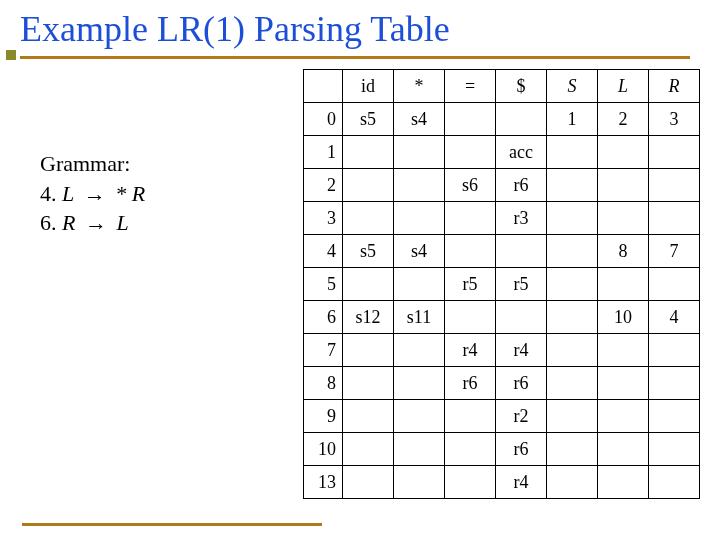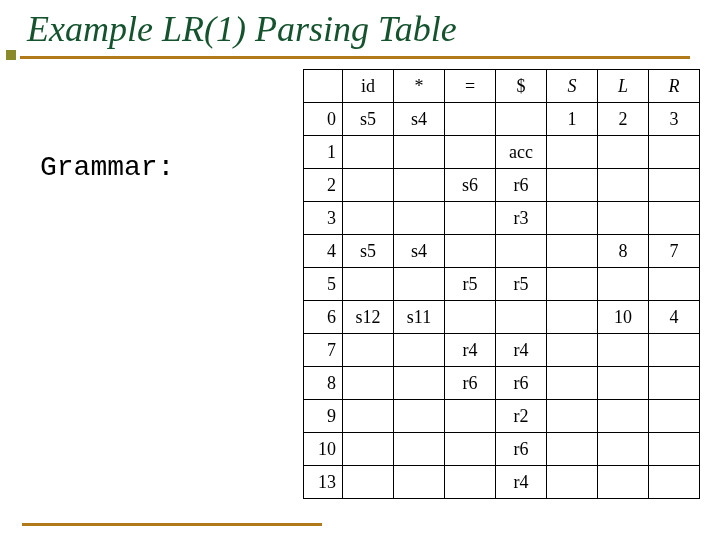--- a/index.html
+++ b/index.html
@@ -15,24 +15,23 @@
   }
   .slide {
     width: 720px;
     height: 540px;
     position: relative;
     padding: 8px 20px 20px 20px;
     box-sizing: border-box;
   }
   .title {
     font-size: 36px;
-    color: #14532d;
-    margin: 0 0 6px 7px;
+    color: #1d4ed8;
+    margin: 0 0 6px 0;
     font-weight: normal;
-    font-style: italic;
   }
   .title-underline {
     height: 3px;
     background: #b07a1a;
     width: 670px;
     margin-bottom: 10px;
   }
   .title-marker {
     position: absolute;
     left: 6px;
@@ -40,26 +39,25 @@
     width: 10px;
     height: 10px;
     background: #8a8a2a;
   }
   .content {
     display: flex;
     gap: 40px;
     align-items: flex-start;
   }
   .grammar {
-    font-size: 28px;
+    font-size: 22px;
     line-height: 1.35;
     padding-top: 80px;
     padding-left: 20px;
     white-space: nowrap;
-    font-family: Liberation Mono, monospace;
   }
   .grammar .ital { font-style: italic; }
   .arrow { padding: 0 4px; }
   .ptable {
     border-collapse: collapse;
     font-size: 18px;
     margin-left: auto;
   }
   .ptable th, .ptable td {
     border: 1.5px solid #000;
@@ -92,20 +90,32 @@
 
 <div class="slide">
   <div class="title-marker"></div>
   <h1 class="title">Example LR(1) Parsing Table</h1>
   <div class="title-underline"></div>
 
   <div class="content">
 
     <div class="grammar">
       <div>Grammar:</div>
+      <div>
+        <span>4.</span>
+        <span class="ital">L</span>
+        <span class="arrow">→</span>
+        <span class="ital">* R</span>
+      </div>
+      <div>
+        <span>6.</span>
+        <span class="ital">R</span>
+        <span class="arrow">→</span>
+        <span class="ital">L</span>
+      </div>
     </div>
 
     <table class="ptable">
       <thead>
         <tr>
           <th class="state corner"></th>
           <th>id</th>
           <th>*</th>
           <th>=</th>
           <th>$</th>

